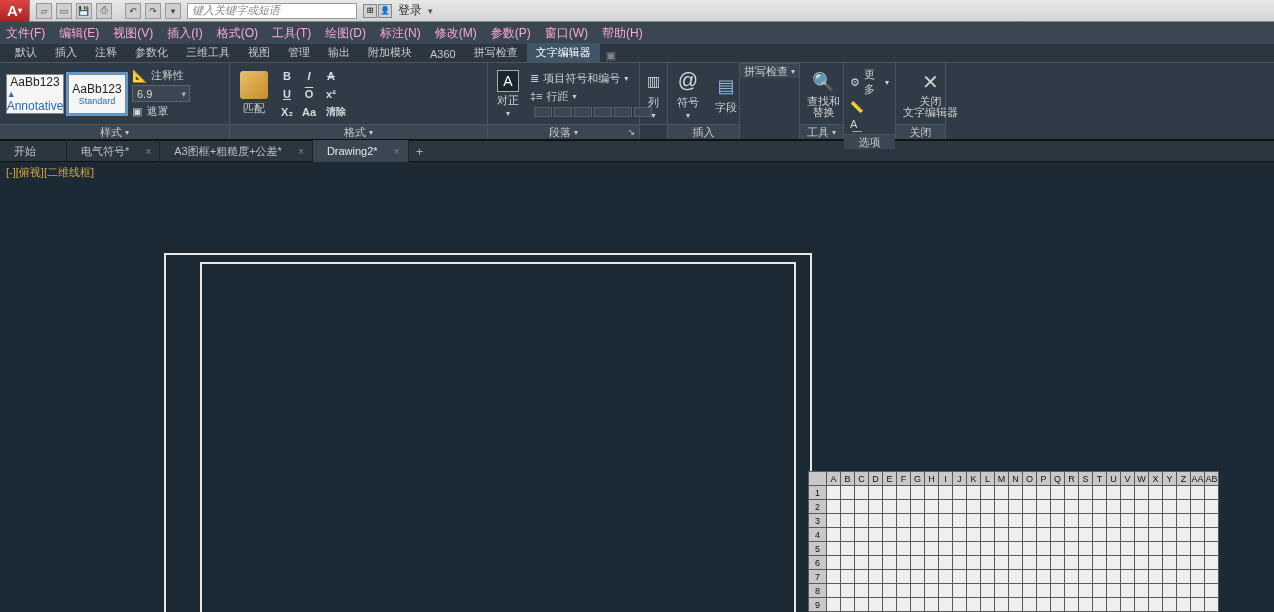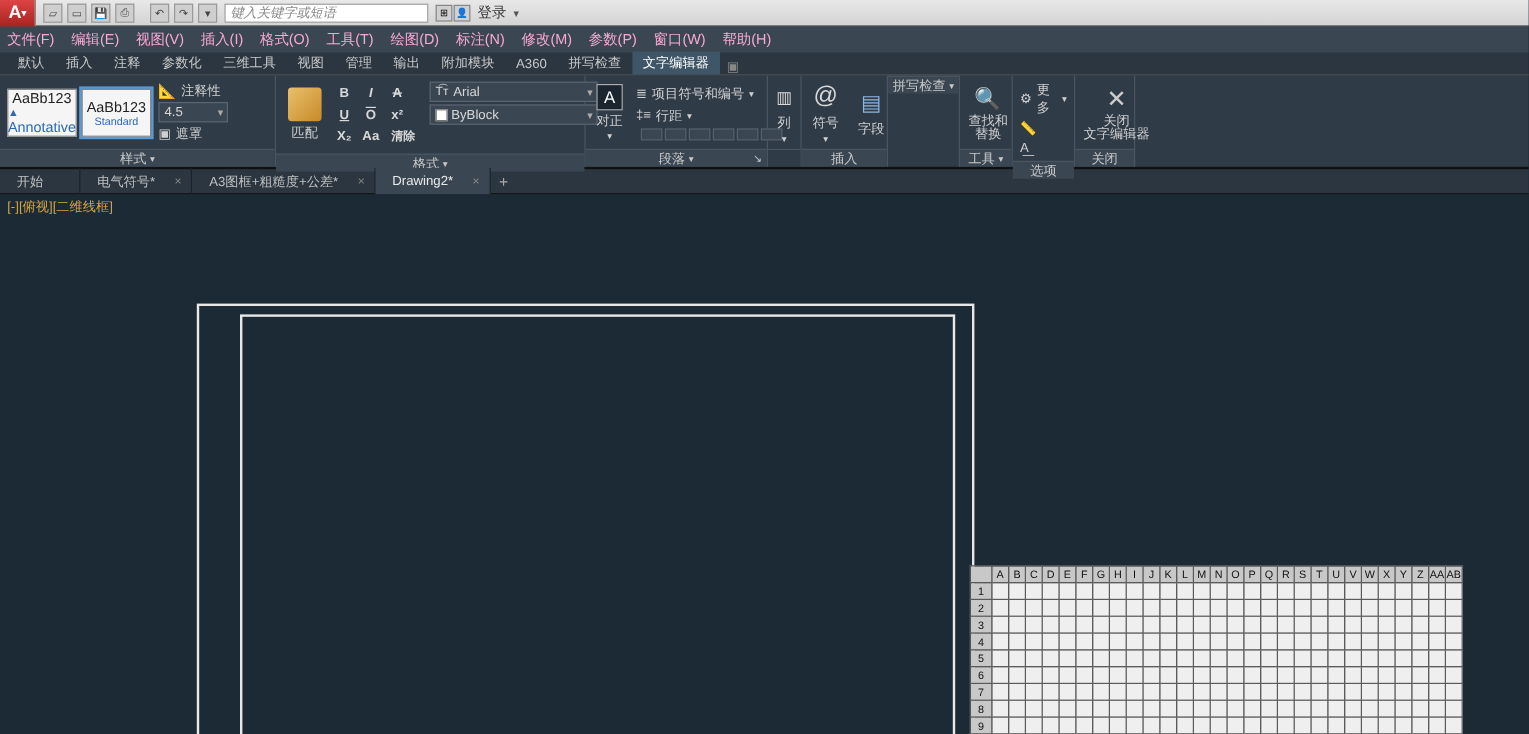--- a/index.html
+++ b/index.html
@@ -148,21 +148,21 @@
       </div>
       <div class="style-box sel">
         <span>AaBb123</span>
           <small>Standard</small>
       </div>
       <div class="stack">
         <div class="small-row">
             <span style="font-size:12px">📐</span>
             <span>注释性</span>
           </div>
-        <div class="combo" style="width:58px">4.5</div>
+        <div class="combo" style="width:58px">6.9</div>
         <div class="small-row">
             <span>▣</span>
             <span>遮罩</span>
           </div>
       </div>
     </div>
     <div class="panel-title">
         <span>样式</span>
         <span class="arrow">▾</span>
       </div>
@@ -183,31 +183,20 @@
         <div class="fmt-row">
           <div class="fmt-btn" style="text-decoration:underline">U</div>
           <div class="fmt-btn" style="text-decoration:overline">O</div>
           <div class="fmt-btn">x²</div>
         </div>
         <div class="fmt-row">
           <div class="fmt-btn">X₂</div>
           <div class="fmt-btn">Aa</div>
           <div class="fmt-btn" style="width:32px;font-size:10px;font-weight:bold">清除</div>
         </div>
-      </div>
-      <div class="stack">
-        <div class="combo" style="width:140px">
-            <span style="font-size:10px;padding-right:4px">T͡ᴛ</span>
-            <span>Arial</span>
-          </div>
-        <div class="combo" style="width:140px">
-            <span class="color-sw"></span>
-            <span>ByBlock</span>
-          </div>
-        <div style="height:17px"></div>
       </div>
     </div>
     <div class="panel-title">
         <span>格式</span>
         <span class="arrow">▾</span>
       </div>
   </div>
 
   <div class="panel" style="width:152px">
     <div class="panel-body" style="padding:2px 4px">

